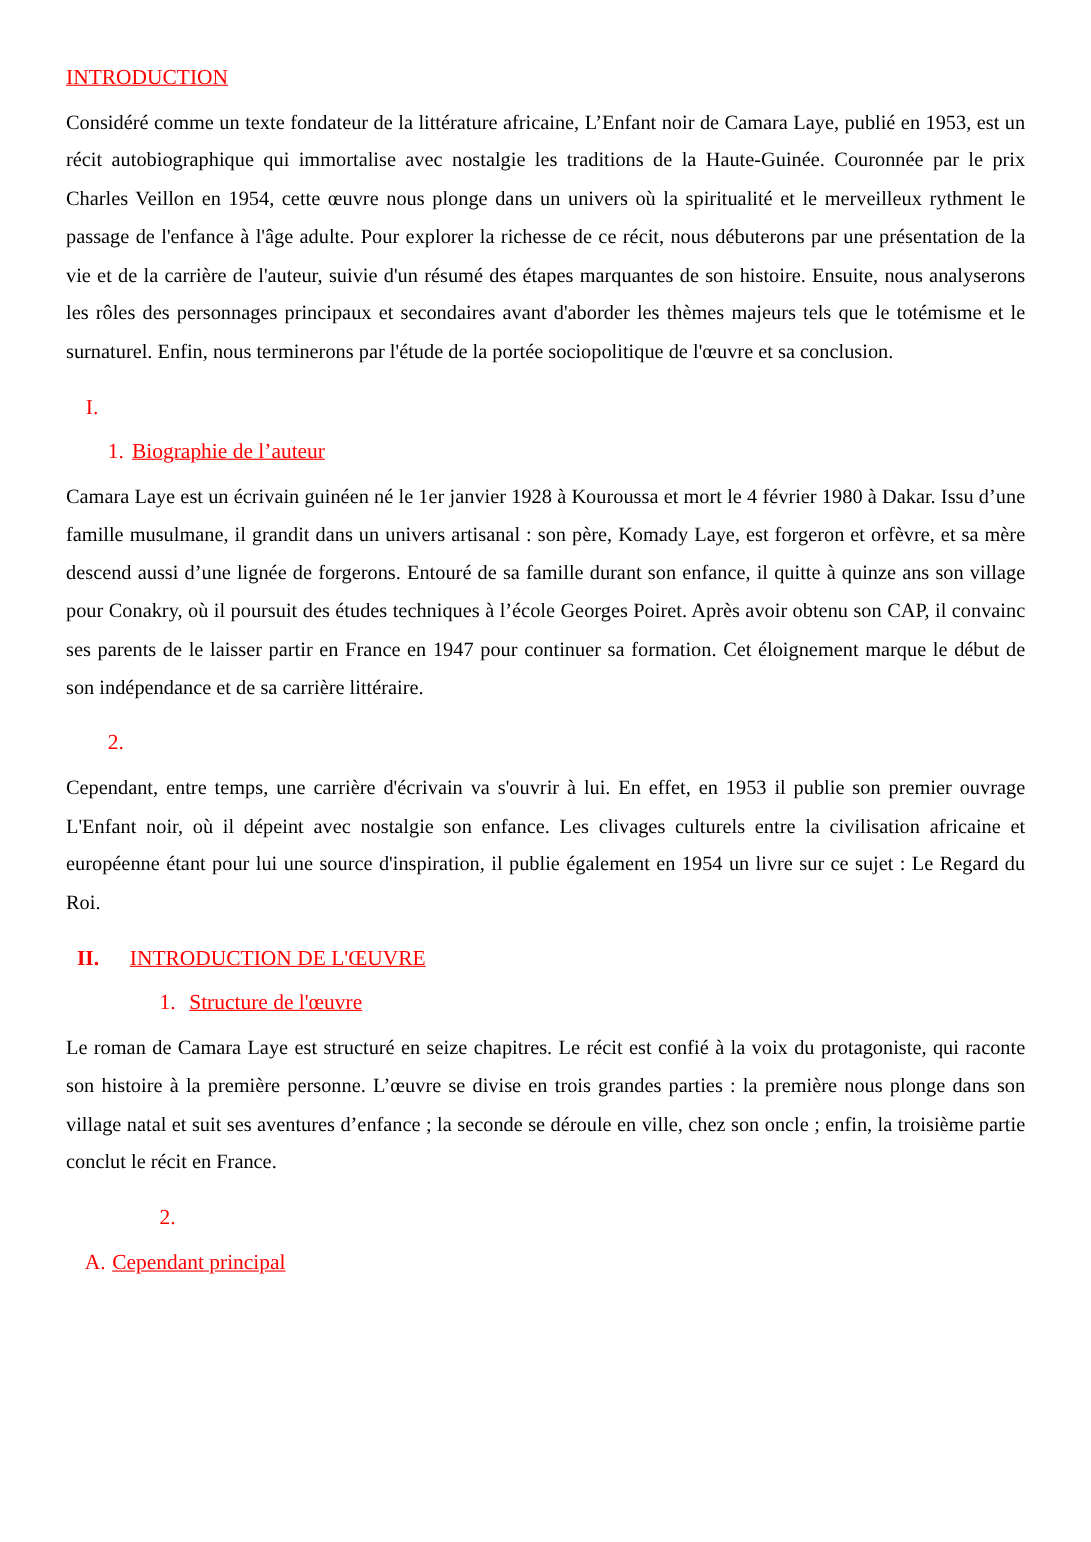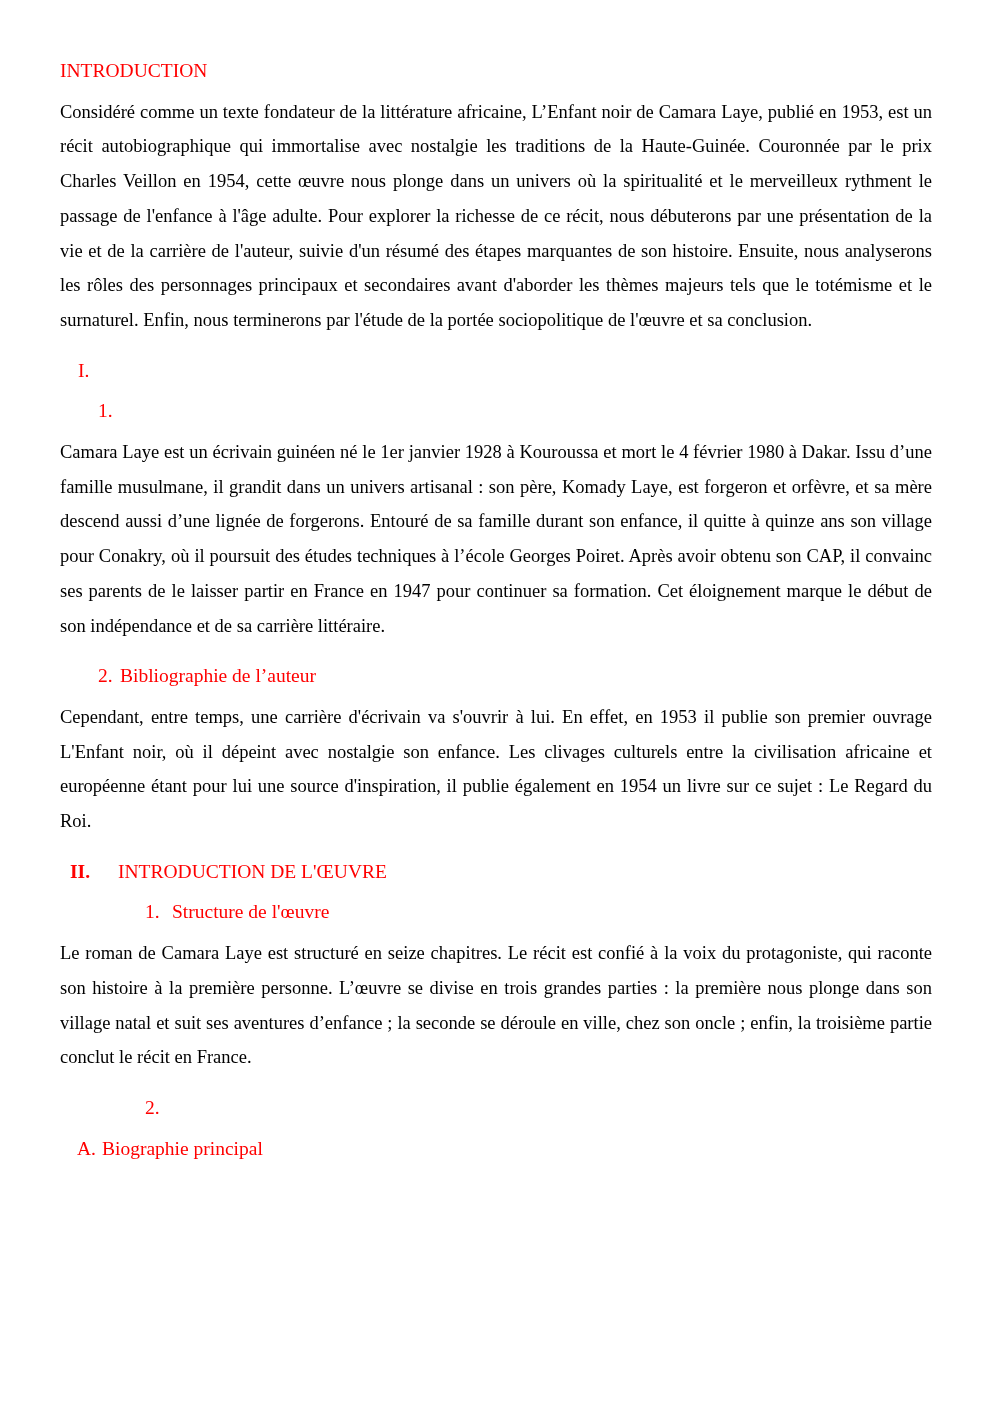--- a/index.html
+++ b/index.html
@@ -28,20 +28,21 @@
     display: flex;
     align-items: baseline;
     font-size: 19.5px;
   }
   .hd .num {
     flex: 0 0 auto;
     display: inline-block;
   }
   .hd .label {
     flex: 0 0 auto;
+    text-decoration: underline;
   }
   
   .hd-plain { padding-left: 0; }
   
   .hd-roman { margin-top: 4px; padding-left: 18px; }
   .hd-roman .num { width: 42px; }
   
   .hd-roman2 { margin-top: 4px; padding-left: 10px; }
   .hd-roman2 .num { width: 48px; font-weight: bold; }
   
@@ -64,27 +65,27 @@
   </div>
 
   <p class="p">Considéré comme un texte fondateur de la littérature africaine, L’Enfant noir de Camara Laye, publié en 1953, est un récit autobiographique qui immortalise avec nostalgie les traditions de la Haute-Guinée. Couronnée par le prix Charles Veillon en 1954, cette œuvre nous plonge dans un univers où la spiritualité et le merveilleux rythment le passage de l'enfance à l'âge adulte. Pour explorer la richesse de ce récit, nous débuterons par une présentation de la vie et de la carrière de l'auteur, suivie d'un résumé des étapes marquantes de son histoire. Ensuite, nous analyserons les rôles des personnages principaux et secondaires avant d'aborder les thèmes majeurs tels que le totémisme et le surnaturel. Enfin, nous terminerons par l'étude de la portée sociopolitique de l'œuvre et sa conclusion.</p>
 
   <div class="hd hd-roman">
     <span class="num">I.</span>
   </div>
 
   <div class="hd hd-num">
     <span class="num">1.</span>
+    <span class="label">Biographie de l’auteur</span>
   </div>
 
   <p class="p">Camara Laye est un écrivain guinéen né le 1er janvier 1928 à Kouroussa et mort le 4 février 1980 à Dakar. Issu d’une famille musulmane, il grandit dans un univers artisanal : son père, Komady Laye, est forgeron et orfèvre, et sa mère descend aussi d’une lignée de forgerons. Entouré de sa famille durant son enfance, il quitte à quinze ans son village pour Conakry, où il poursuit des études techniques à l’école Georges Poiret. Après avoir obtenu son CAP, il convainc ses parents de le laisser partir en France en 1947 pour continuer sa formation. Cet éloignement marque le début de son indépendance et de sa carrière littéraire.</p>
 
   <div class="hd hd-num">
     <span class="num">2.</span>
-    <span class="label">Bibliographie de l’auteur</span>
   </div>
 
   <p class="p">Cependant, entre temps, une carrière d'écrivain va s'ouvrir à lui. En effet, en 1953 il publie son premier ouvrage L'Enfant noir, où il dépeint avec nostalgie son enfance. Les clivages culturels entre la civilisation africaine et européenne étant pour lui une source d'inspiration, il publie également en 1954 un livre sur ce sujet : Le Regard du Roi.</p>
 
 
   <div class="hd hd-roman2">
     <span class="num">II.</span>
     <span class="label">INTRODUCTION DE L'ŒUVRE</span>
   </div>
 
@@ -94,16 +95,16 @@
   </div>
 
   <p class="p">Le roman de Camara Laye est structuré en seize chapitres. Le récit est confié à la voix du protagoniste, qui raconte son histoire à la première personne. L’œuvre se divise en trois grandes parties : la première nous plonge dans son village natal et suit ses aventures d’enfance ; la seconde se déroule en ville, chez son oncle ; enfin, la troisième partie conclut le récit en France.</p>
 
   <div class="hd hd-num-deep">
     <span class="num">2.</span>
   </div>
 
   <div class="hd hd-alpha">
     <span class="num">A.</span>
-    <span class="label">Biographie principal</span>
+    <span class="label">Cependant principal</span>
   </div>
 
 </div>
 
 </body></html>

